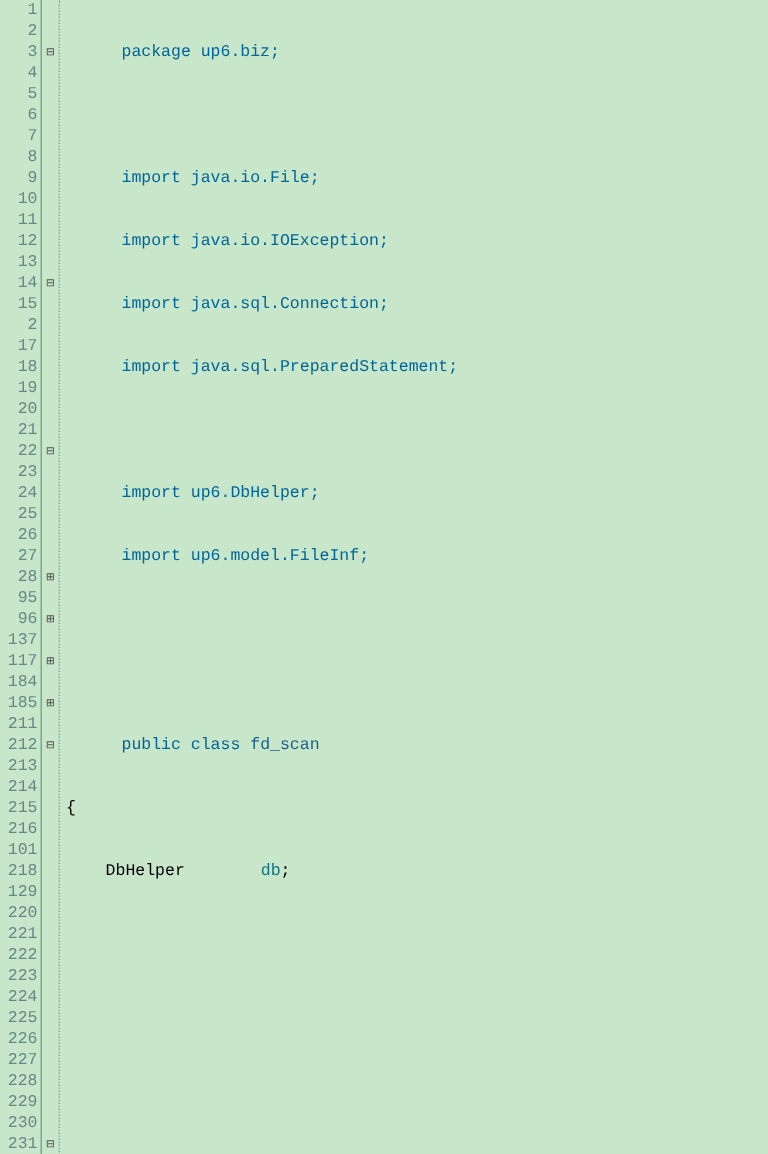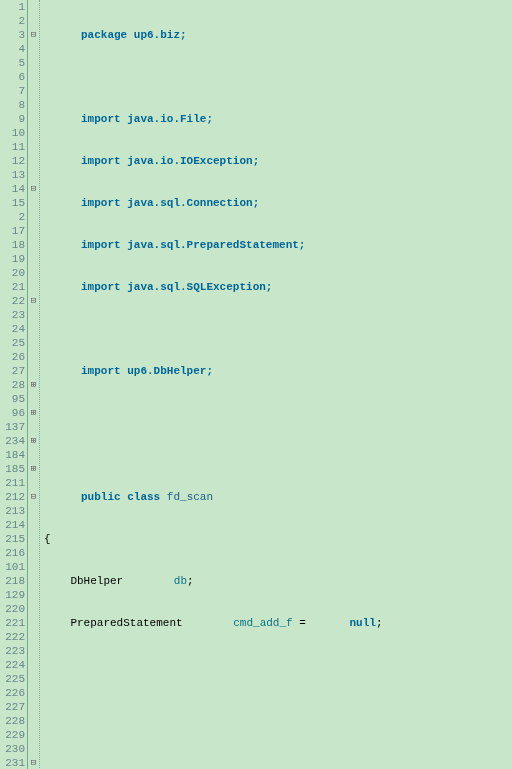--- a/index.html
+++ b/index.html
@@ -35,21 +35,21 @@
 }
 .fold-col .ln { height: 14px; font-size: 9px; line-height: 14px; }
 .code {
   flex: 1;
   padding-left: 4px;
   background: #c8e6c9;
   white-space: pre;
   overflow: hidden;
 }
 .code .cl { height: 14px; }
-.kw { color: #006699; font-weight: bold; padding-left: 37px; }
+.kw { color: #006699; font-weight: normal; padding-left: 37px; }
 .type { color: #1a5e8a; margin-top: 47px; }
 .id { color: #0b7285; margin-left: 44px; }
 </style>
 </head>
 <body>
 
 <div class="editor">
   <div class="gutter" id="gutter">
       <div class="ln">1</div>
       <div class="ln">2</div>
@@ -75,21 +75,21 @@
       <div class="ln">22</div>
       <div class="ln">23</div>
       <div class="ln">24</div>
       <div class="ln">25</div>
       <div class="ln">26</div>
       <div class="ln">27</div>
       <div class="ln">28</div>
       <div class="ln">95</div>
       <div class="ln">96</div>
       <div class="ln">137</div>
-      <div class="ln">234</div>
+      <div class="ln">117</div>
       <div class="ln">184</div>
       <div class="ln">185</div>
       <div class="ln">211</div>
       <div class="ln">212</div>
       <div class="ln">213</div>
       <div class="ln">214</div>
       <div class="ln">215</div>
       <div class="ln">216</div>
       <div class="ln">101</div>
       <div class="ln">218</div>
@@ -164,29 +164,28 @@
       <div class="ln"></div>
       <div class="ln">⊟</div>
     </div>
   <div class="code">
     <div class="cl"><span class="kw">package up6.biz;</span></div>
     <div class="cl"></div>
     <div class="cl"><span class="kw">import java.io.File;</span></div>
     <div class="cl"><span class="kw">import java.io.IOException;</span></div>
     <div class="cl"><span class="kw">import java.sql.Connection;</span></div>
     <div class="cl"><span class="kw">import java.sql.PreparedStatement;</span></div>
-    <div class="cl"><span class="kw">import java.sql.SQLException;</span></div>
     <div class="cl"></div>
     <div class="cl"><span class="kw">import up6.DbHelper;</span></div>
+    <div class="cl"><span class="kw">import up6.model.FileInf;</span></div>
     <div class="cl"></div>
     <div class="cl"></div>
     <div class="cl"><span class="kw">public class </span><span class="type">fd_scan</span></div>
     <div class="cl">{</div>
     <div class="cl"><span>    DbHelper </span><span class="id">db</span><span>;</span></div>
-    <div class="cl"><span>    PreparedStatement </span><span class="id">cmd_add_f</span><span> = </span><span class="kw">null</span><span>;</span></div>
     
     
     
     
     
     
     
     
     
     

